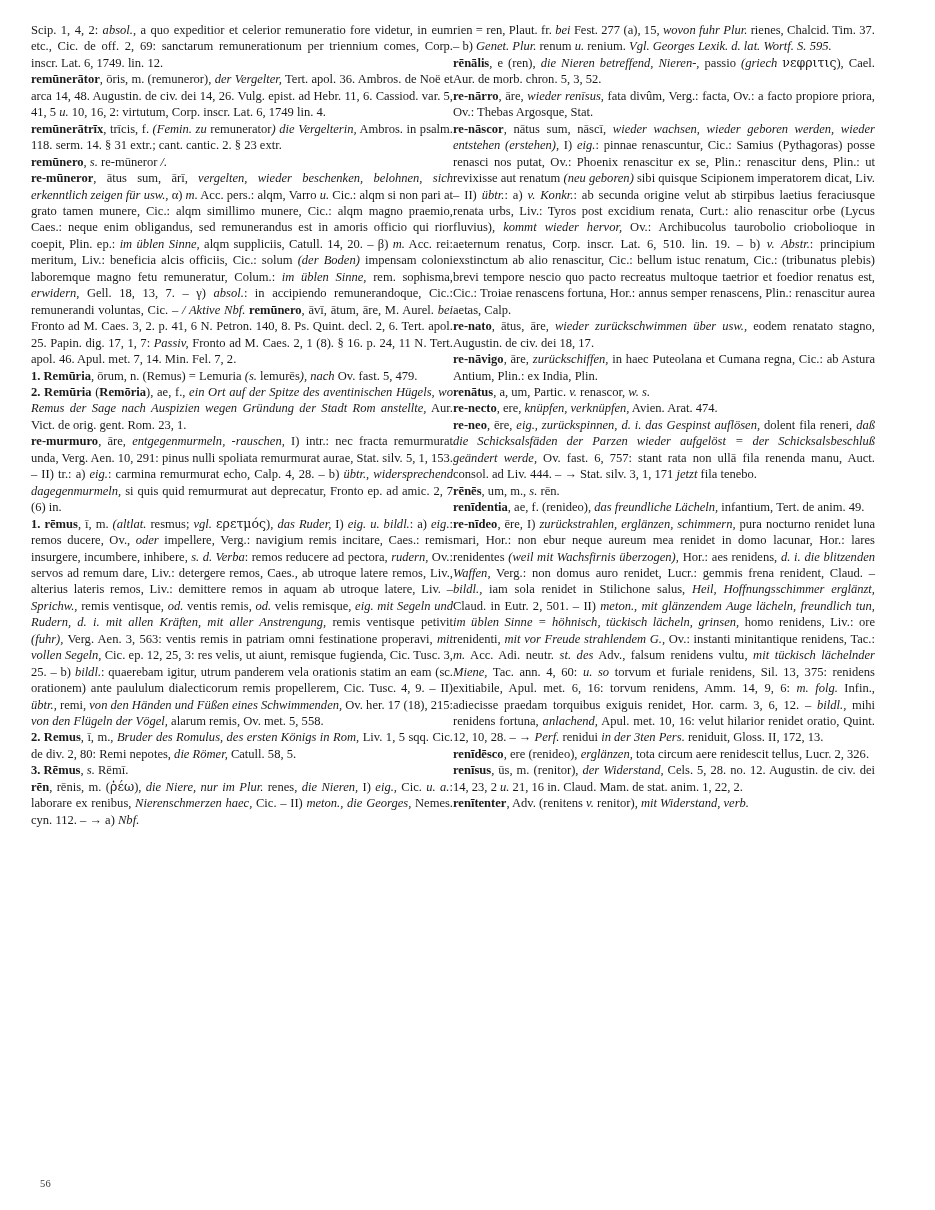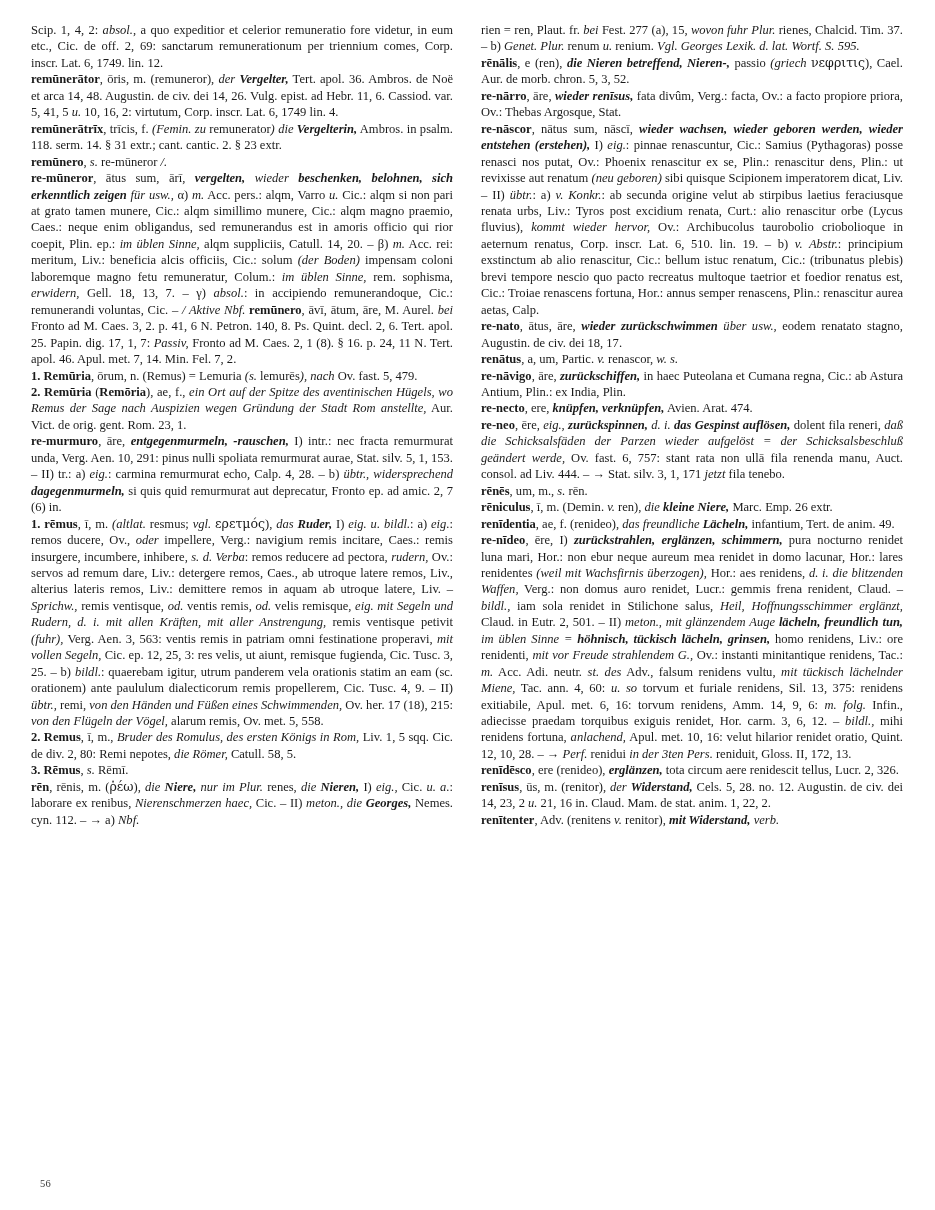--- a/index.html
+++ b/index.html
@@ -21,39 +21,38 @@
     width: 935px;
     height: 1210px;
   }
   .columns {
     position: absolute;
     left: 31px;
     top: 22px;
     width: 873px;
     height: 1128px;
     display: flex;
-    gap: 28px;
   }
   .col {
     width: 422px;
     font-size: 12.55px;
     line-height: 16.45px;
     text-align: justify;
     text-justify: inter-word;
     -webkit-hyphens: none;
     hyphens: none;
   }
   .entry {
     margin: 0;
     padding: 0;
     text-indent: 0;
   }
   b { font-weight: bold; }
   i { font-style: italic; }
-  .bi { font-weight: bold; font-style: italic; }
+  .bi { font-weight: normal; font-style: italic; }
   .grk { font-family: "DejaVu Serif", "Liberation Serif", serif; }
   .pageno {
     position: absolute;
     left: 40px;
     top: 1178px;
     font-size: 10.5px;
     color: #3a3a3a;
     letter-spacing: .2px;
   }
 </style>
@@ -77,26 +76,25 @@
         <p class="entry j"><b>2. Remus</b>, ī, m., <i>Bruder des Romulus, des ersten Königs in Rom,</i> Liv. 1, 5 sqq. Cic. de div. 2, 80: Remi nepotes, <i>die Römer,</i> Catull. 58, 5.</p>
         <p class="entry j"><b>3. Rēmus</b>, <i>s.</i> Rēmī.</p>
         <p class="entry j"><b>rēn</b>, rēnis, m. (<span class="grk">ῥέω</span>), <i>die</i> <span class="bi">Niere,</span> <i>nur im Plur.</i> renes, <i>die</i> <span class="bi">Nieren,</span> I) <i>eig.,</i> Cic. <i>u. a.</i>: laborare ex renibus, <i>Nierenschmerzen haec,</i> Cic. – II) <i>meton., die</i> <span class="bi">Georges,</span> Nemes. cyn. 112. – → a) <i>Nbf.</i></p>
       </div>
     <div class="col" id="col-right">
         <p class="entry j">rien = ren, Plaut. fr. <i>bei</i> Fest. 277 (a), 15, <i>wovon fuhr Plur.</i> rienes, Chalcid. Tim. 37. – b) <i>Genet. Plur.</i> renum <i>u.</i> renium. <i>Vgl. Georges Lexik. d. lat. Wortf. S. 595.</i></p>
         <p class="entry j"><b>rēnālis</b>, e (ren), <span class="bi">die Nieren betreffend, Nieren-,</span> passio <i>(griech</i> <span class="grk">νεφριτις</span>), Cael. Aur. de morb. chron. 5, 3, 52.</p>
         <p class="entry j"><b>re-nārro</b>, āre, <span class="bi">wieder renīsus,</span> fata divûm, Verg.: facta, Ov.: a facto propiore priora, Ov.: Thebas Argosque, Stat.</p>
         <p class="entry j"><b>re-nāscor</b>, nātus sum, nāscī, <span class="bi">wieder wachsen, wieder geboren werden, wieder entstehen (erstehen),</span> I) <i>eig.</i>: pinnae renascuntur, Cic.: Samius (Pythagoras) posse renasci nos putat, Ov.: Phoenix renascitur ex se, Plin.: renascitur dens, Plin.: ut revixisse aut renatum <i>(neu geboren)</i> sibi quisque Scipionem imperatorem dicat, Liv. – II) <i>übtr.</i>: a) <i>v. Konkr.</i>: ab secunda origine velut ab stirpibus laetius feraciusque renata urbs, Liv.: Tyros post excidium renata, Curt.: alio renascitur orbe (Lycus fluvius), <i>kommt wieder hervor,</i> Ov.: Archibucolus taurobolio crioboli­oque in aeternum renatus, Corp. inscr. Lat. 6, 510. lin. 19. – b) <i>v. Abstr.</i>: principium exstinctum ab alio renascitur, Cic.: bellum istuc renatum, Cic.: (tribunatus plebis) brevi tempore nescio quo pacto recreatus multoque taetrior et foedior renatus est, Cic.: Troiae renascens fortuna, Hor.: annus semper renascens, Plin.: renascitur aurea aetas, Calp.</p>
         <p class="entry j"><b>re-nato</b>, ātus, āre, <span class="bi">wieder zurückschwimmen</span> <i>über usw.,</i> eodem renatato stagno, Augustin. de civ. dei 18, 17.</p>
+        <p class="entry j"><b>re-nāvigo</b>, āre, <span class="bi">zurückschiffen,</span> in haec Puteolana et Cumana regna, Cic.: ab Astura Antium, Plin.: ex India, Plin.</p>
         <p class="entry j"><b>renātus</b>, a, um, Partic. <i>v.</i> renascor, <i>w. s.</i></p>
-        <p class="entry j"><b>re-nāvigo</b>, āre, <span class="bi">zurückschiffen,</span> in haec Puteolana et Cumana regna, Cic.: ab Astura Antium, Plin.: ex India, Plin.</p>
         <p class="entry j"><b>re-necto</b>, ere, <span class="bi">knüpfen, verknüpfen,</span> Avien. Arat. 474.</p>
         <p class="entry j"><b>re-neo</b>, ēre, <i>eig.,</i> <span class="bi">zurückspinnen,</span> <i>d. i.</i> <span class="bi">das Gespinst auflösen,</span> dolent fila reneri, <i>daß die Schicksalsfäden der Parzen wieder aufgelöst = der Schicksalsbeschluß geändert werde,</i> Ov. fast. 6, 757: stant rata non ullā fila renenda manu, Auct. consol. ad Liv. 444. – → Stat. silv. 3, 1, 171 <i>jetzt</i> fila tenebo.</p>
         <p class="entry j"><b>rēnēs</b>, um, m., <i>s.</i> rēn.</p>
-        <p class="entry j"><b>rēniculus</b>, ī, m. (Demin. <i>v.</i> ren), <i>die</i> <span class="bi">kleine Niere,</span> Marc. Emp. 26 extr.</p>
         <p class="entry j"><b>renīdentia</b>, ae, f. (renideo), <i>das freundliche</i> <span class="bi">Lächeln,</span> infantium, Tert. de anim. 49.</p>
         <p class="entry j"><b>re-nīdeo</b>, ēre, I) <span class="bi">zurückstrahlen, erglänzen, schimmern,</span> pura nocturno renidet luna mari, Hor.: non ebur neque aureum mea renidet in domo lacunar, Hor.: lares renidentes <i>(weil mit Wachsfirnis überzogen),</i> Hor.: aes renidens, <i>d. i. die blitzenden Waffen,</i> Verg.: non domus auro renidet, Lucr.: gemmis frena renident, Claud. – <i>bildl.,</i> iam sola renidet in Stilichone salus, <i>Heil, Hoffnungsschimmer erglänzt,</i> Claud. in Eutr. 2, 501. – II) <i>meton., mit glänzendem Auge</i> <span class="bi">lächeln, freundlich tun,</span> <i>im üblen Sinne =</i> <span class="bi">höhnisch, tückisch lächeln, grinsen,</span> homo renidens, Liv.: ore renidenti, <i>mit vor Freude strahlendem G.,</i> Ov.: instanti minitantique renidens, Tac.: <i>m.</i> Acc. Adi. neutr. <i>st. des</i> Adv., falsum renidens vultu, <i>mit tückisch lächelnder Miene,</i> Tac. ann. 4, 60: <i>u. so</i> torvum et furiale renidens, Sil. 13, 375: renidens exitiabile, Apul. met. 6, 16: torvum renidens, Amm. 14, 9, 6: <i>m. folg.</i> Infin., adiecisse praedam torquibus exiguis renidet, Hor. carm. 3, 6, 12. – <i>bildl.,</i> mihi renidens fortuna, <i>anlachend,</i> Apul. met. 10, 16: velut hilarior renidet oratio, Quint. 12, 10, 28. – → <i>Perf.</i> renidui <i>in der 3ten Pers.</i> reniduit, Gloss. II, 172, 13.</p>
         <p class="entry j"><b>renīdēsco</b>, ere (renideo), <span class="bi">erglänzen,</span> tota circum aere renidescit tellus, Lucr. 2, 326.</p>
         <p class="entry j"><b>renīsus</b>, ūs, m. (renitor), <i>der</i> <span class="bi">Widerstand,</span> Cels. 5, 28. no. 12. Augustin. de civ. dei 14, 23, 2 <i>u.</i> 21, 16 in. Claud. Mam. de stat. anim. 1, 22, 2.</p>
         <p class="entry j"><b>renītenter</b>, Adv. (renitens <i>v.</i> renitor), <span class="bi">mit Widerstand,</span> <i>verb.</i></p>
       </div>
 
   </div>
 
   <div class="pageno">56</div>

